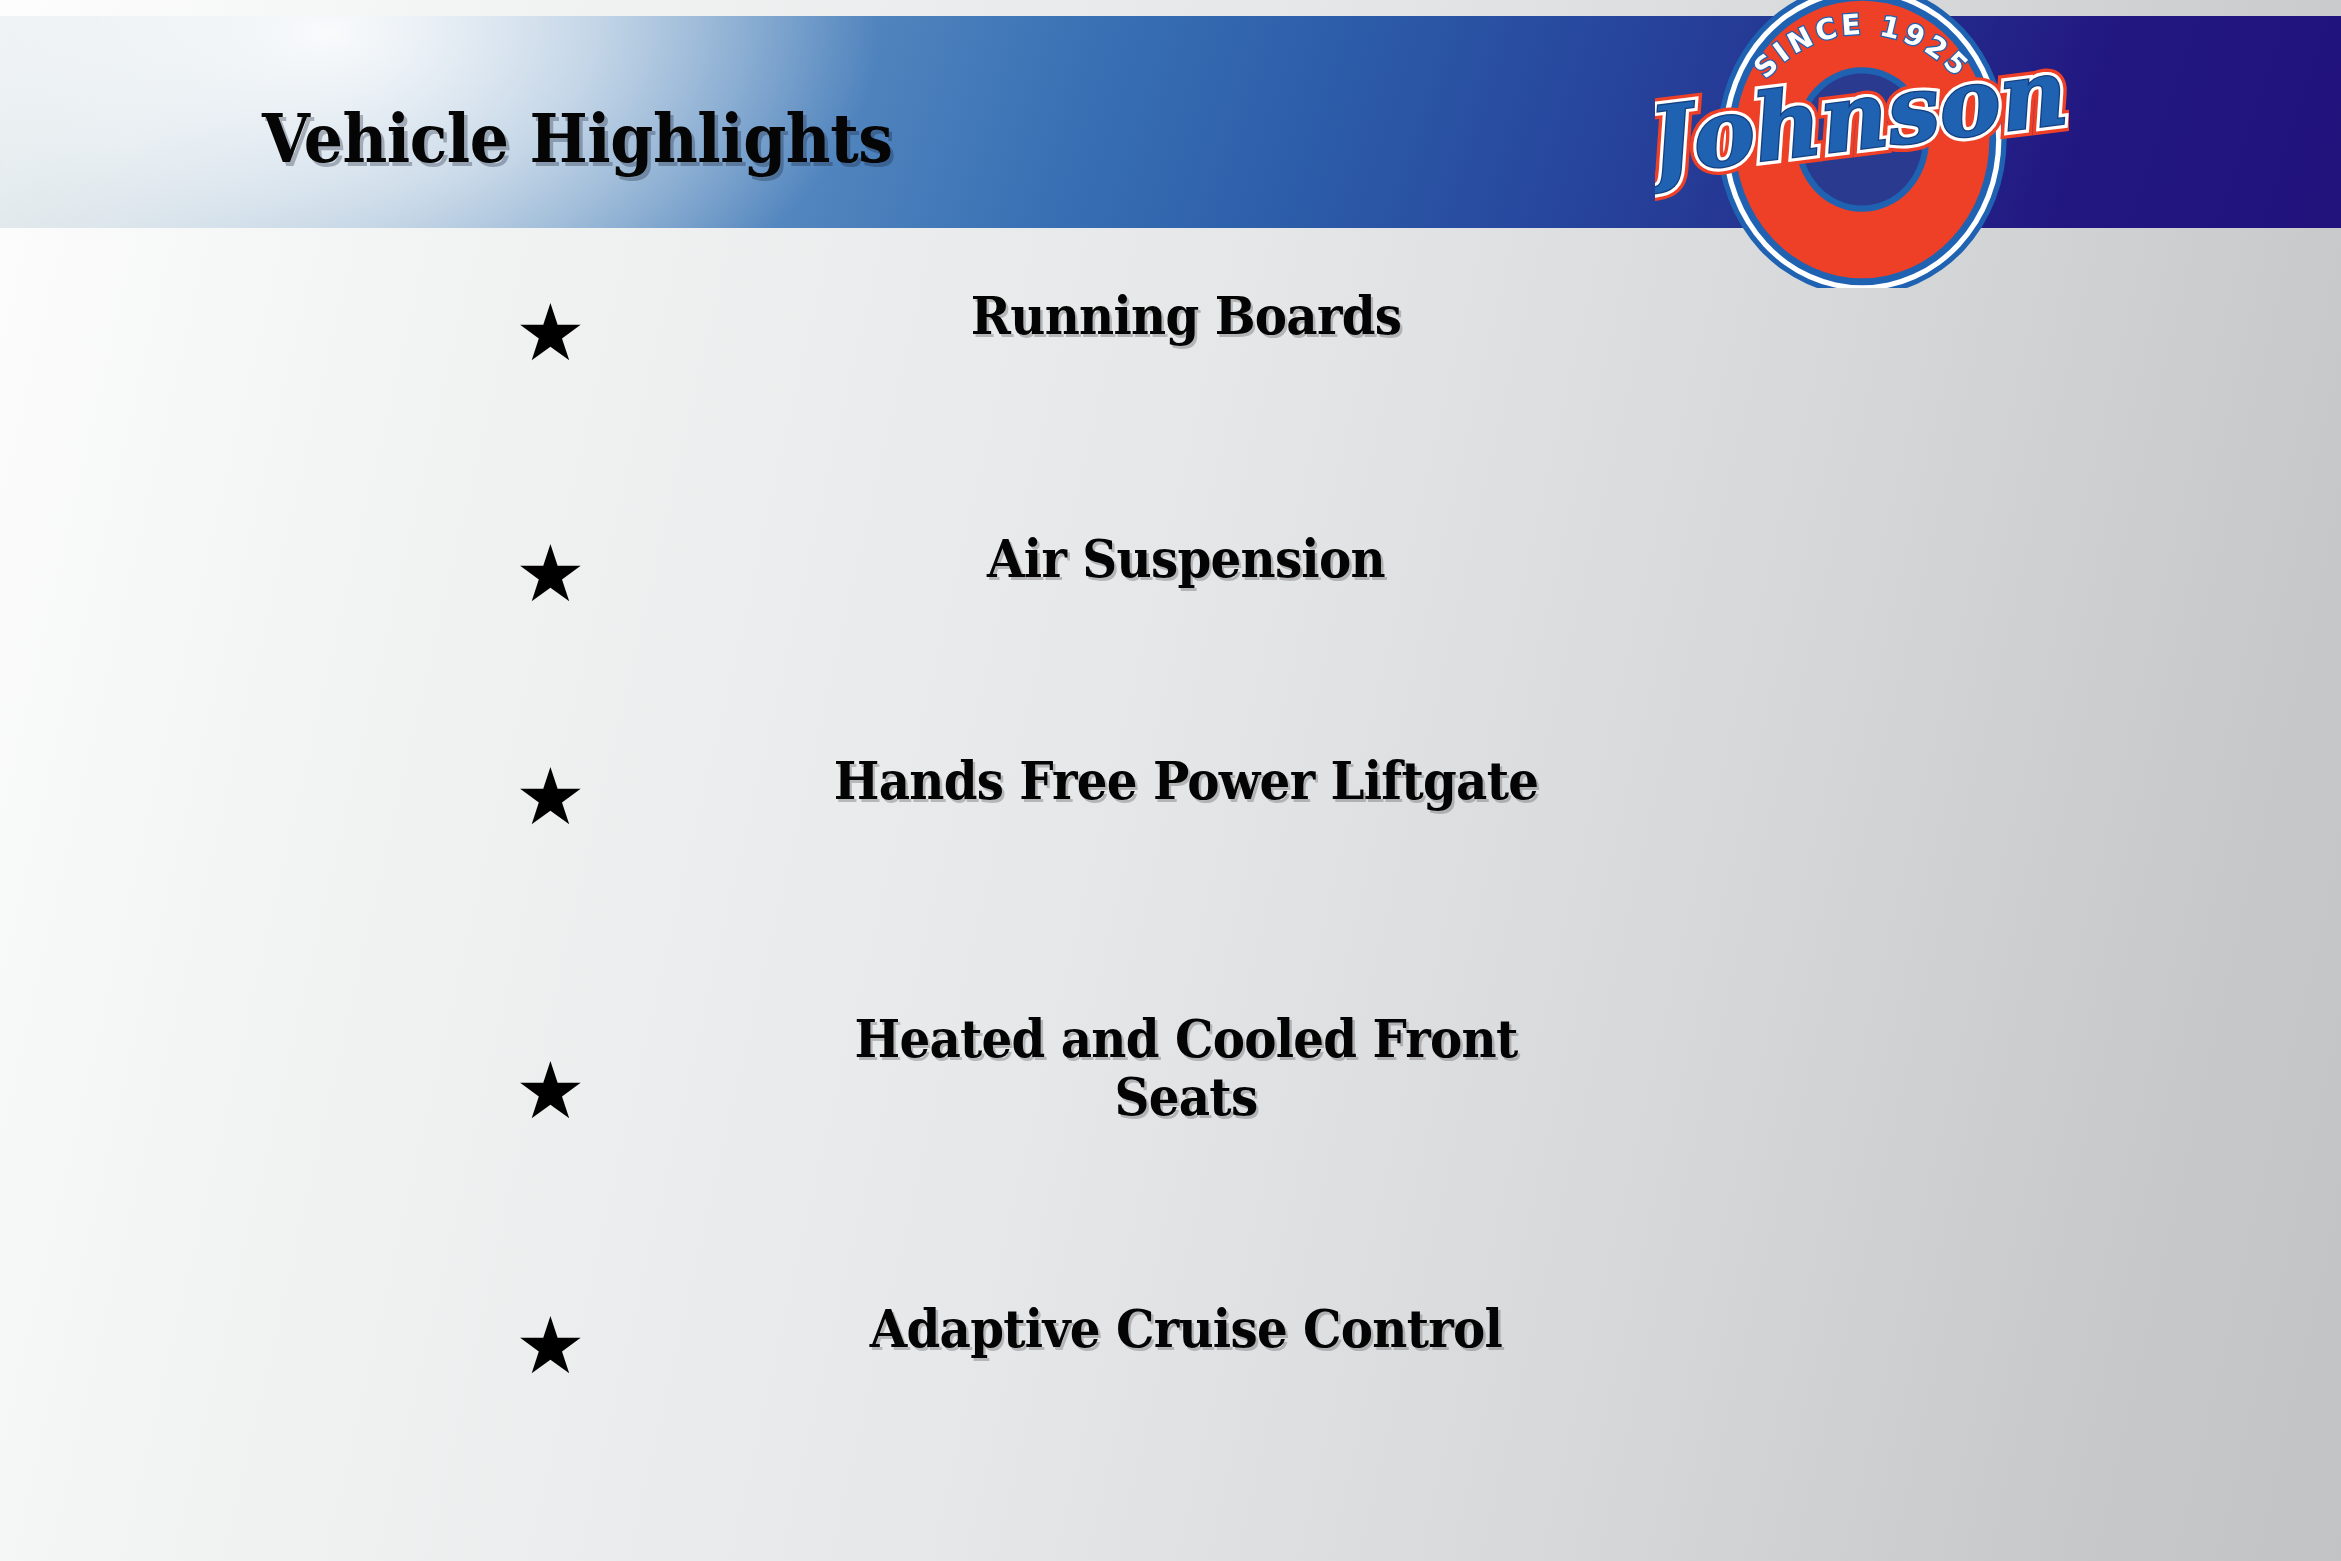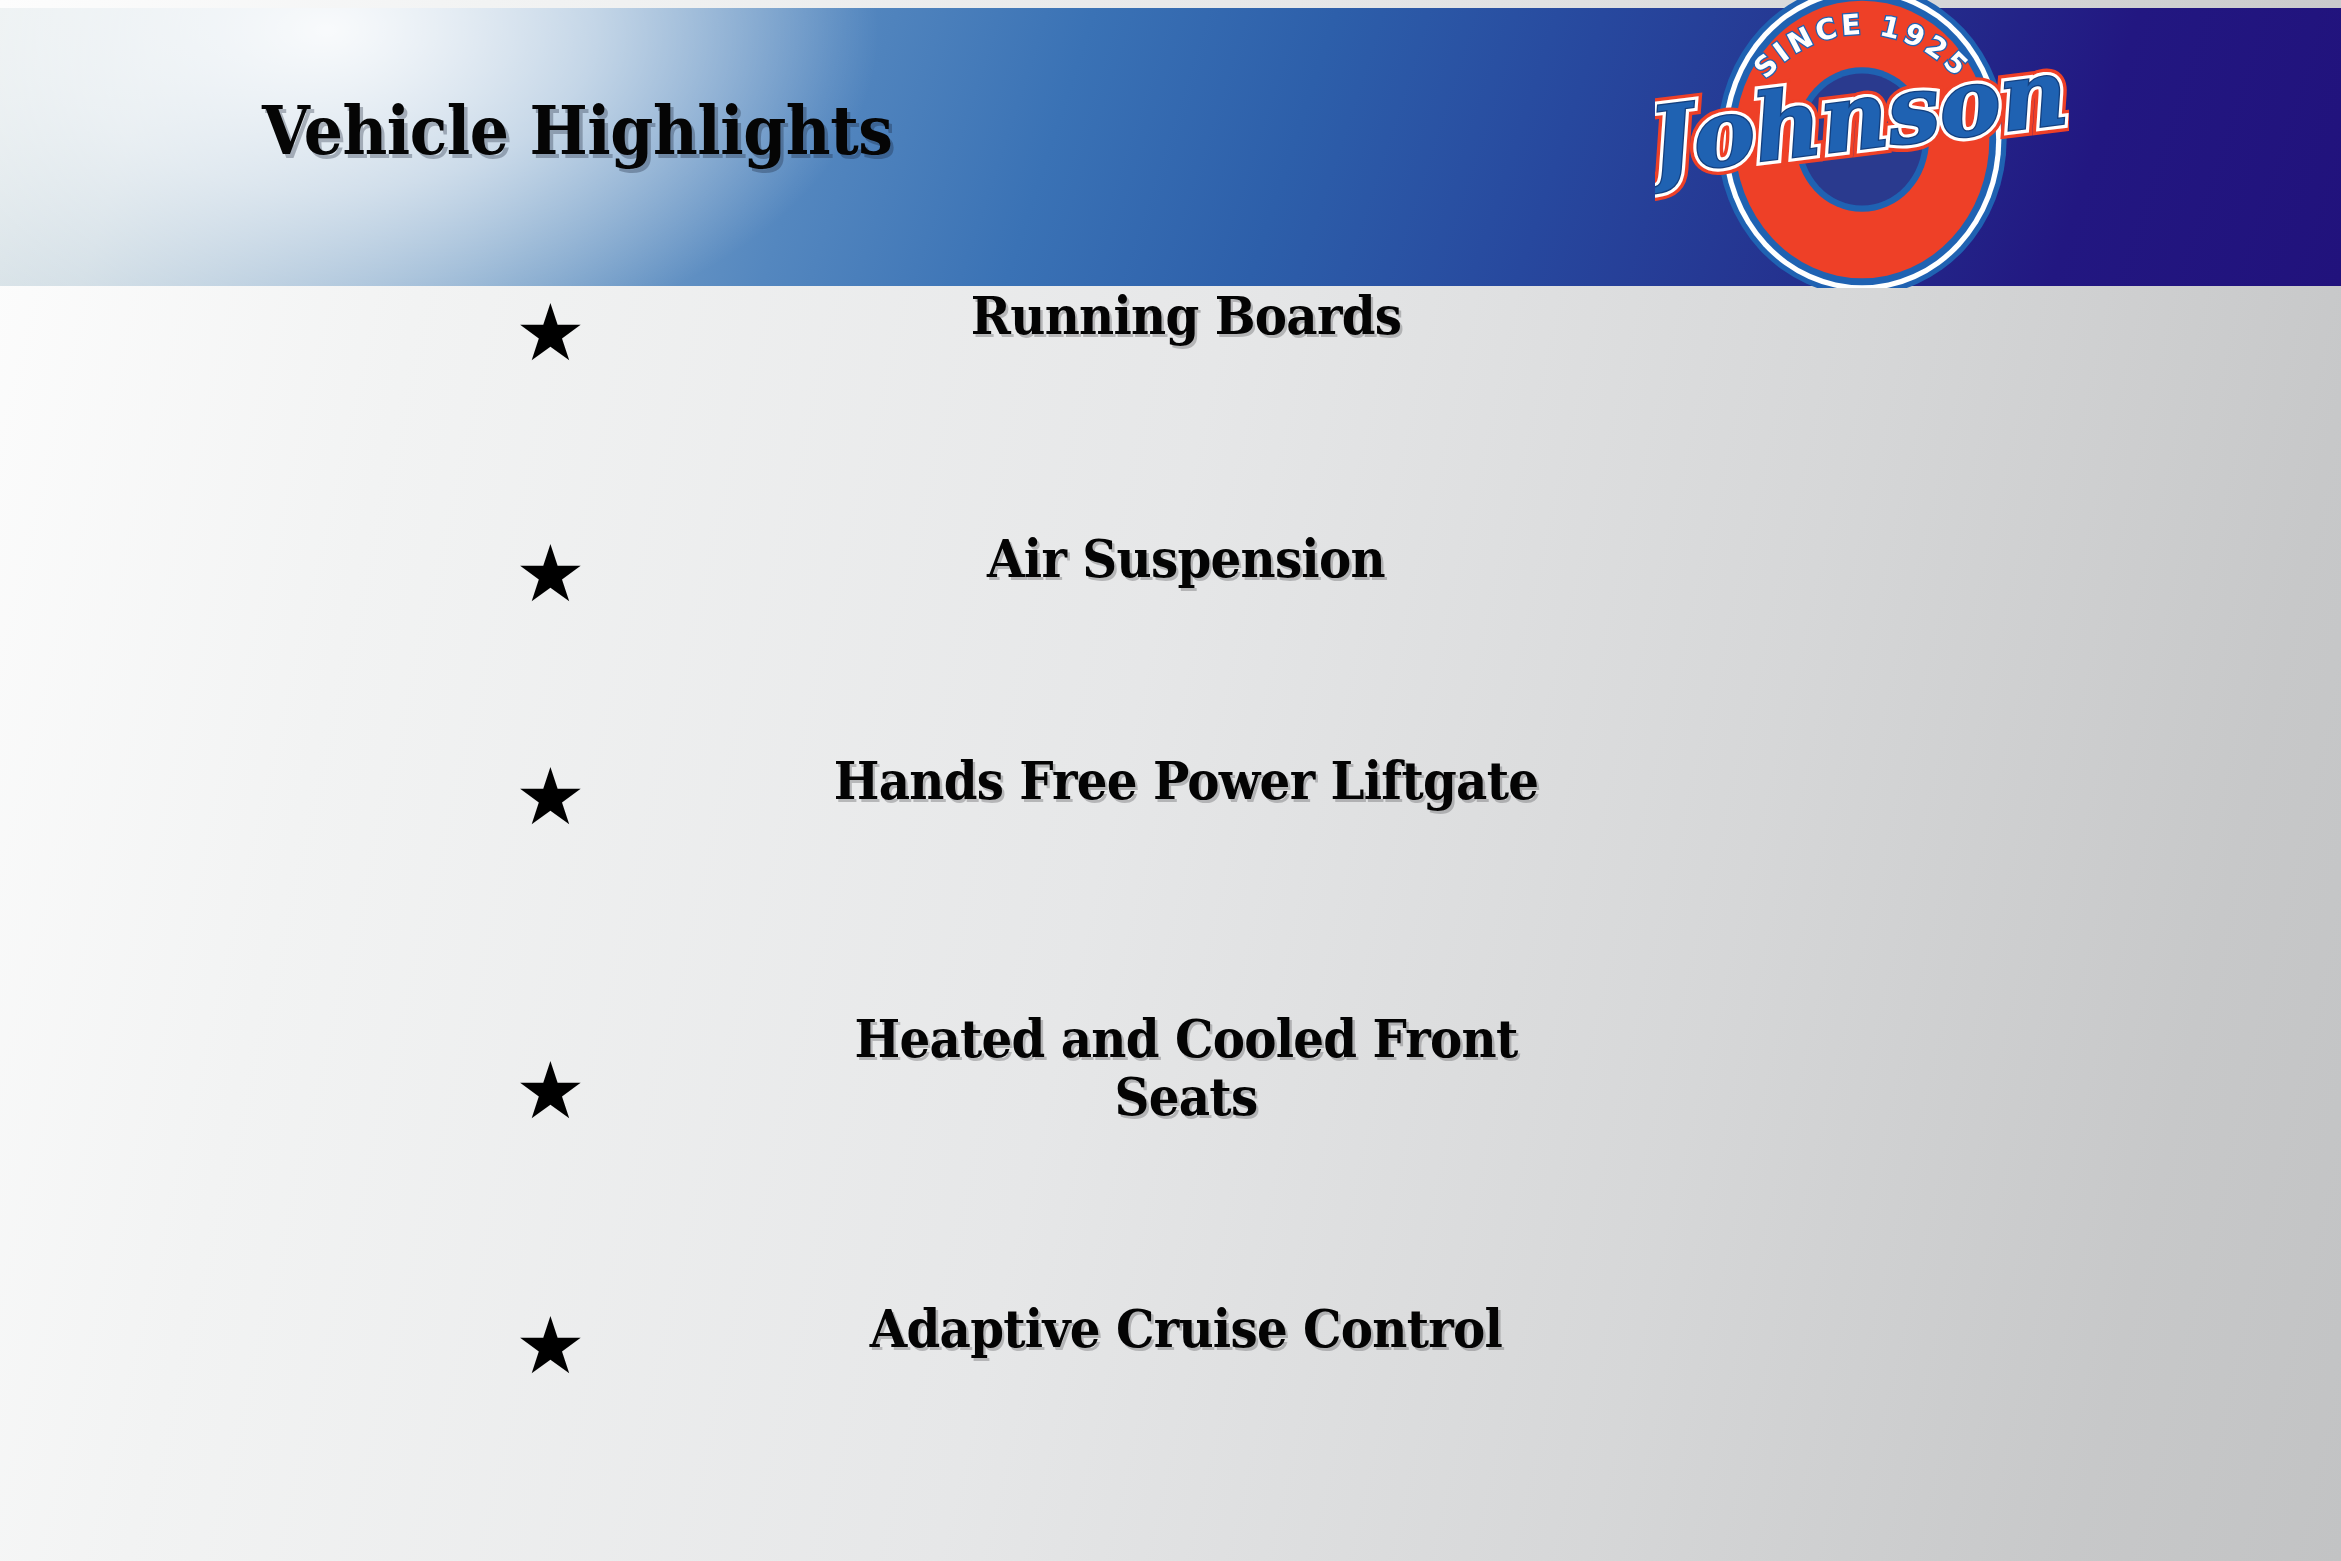--- a/index.html
+++ b/index.html
@@ -3,21 +3,21 @@
 <meta charset="utf-8">
 <style>
   html,body{margin:0;padding:0;background:#fff;}
   body{width:2342px;height:1561px;overflow:hidden;
        font-family:"Liberation Serif",serif;}
 
   .slide{position:relative;width:2342px;height:1561px;overflow:hidden;
          background:linear-gradient(103deg,#fdfdfd 0%,#f2f3f3 18%,#e6e7e8 48%,#d6d7d8 72%,#c7c8c9 90%,#c2c3c4 100%);}
 
   
-  .header{position:absolute;left:0;top:8px;width:2342px;height:278px;overflow:hidden;
+  .header{position:absolute;left:0;top:16px;width:2342px;height:212px;overflow:hidden;
           background:
             radial-gradient(ellipse 787px 472px at 14% 8%, rgba(255,255,255,.92) 0%, rgba(255,255,255,.55) 34%, rgba(255,255,255,0) 70%),
             linear-gradient(108deg,
               #e3eaec 0%,
               #cfdce4 7%,
               #a9c2d8 15%,
               #7ba3ca 25%,
               #5487bf 35%,
               #3a72b5 45%,
               #2d5faa 55%,

